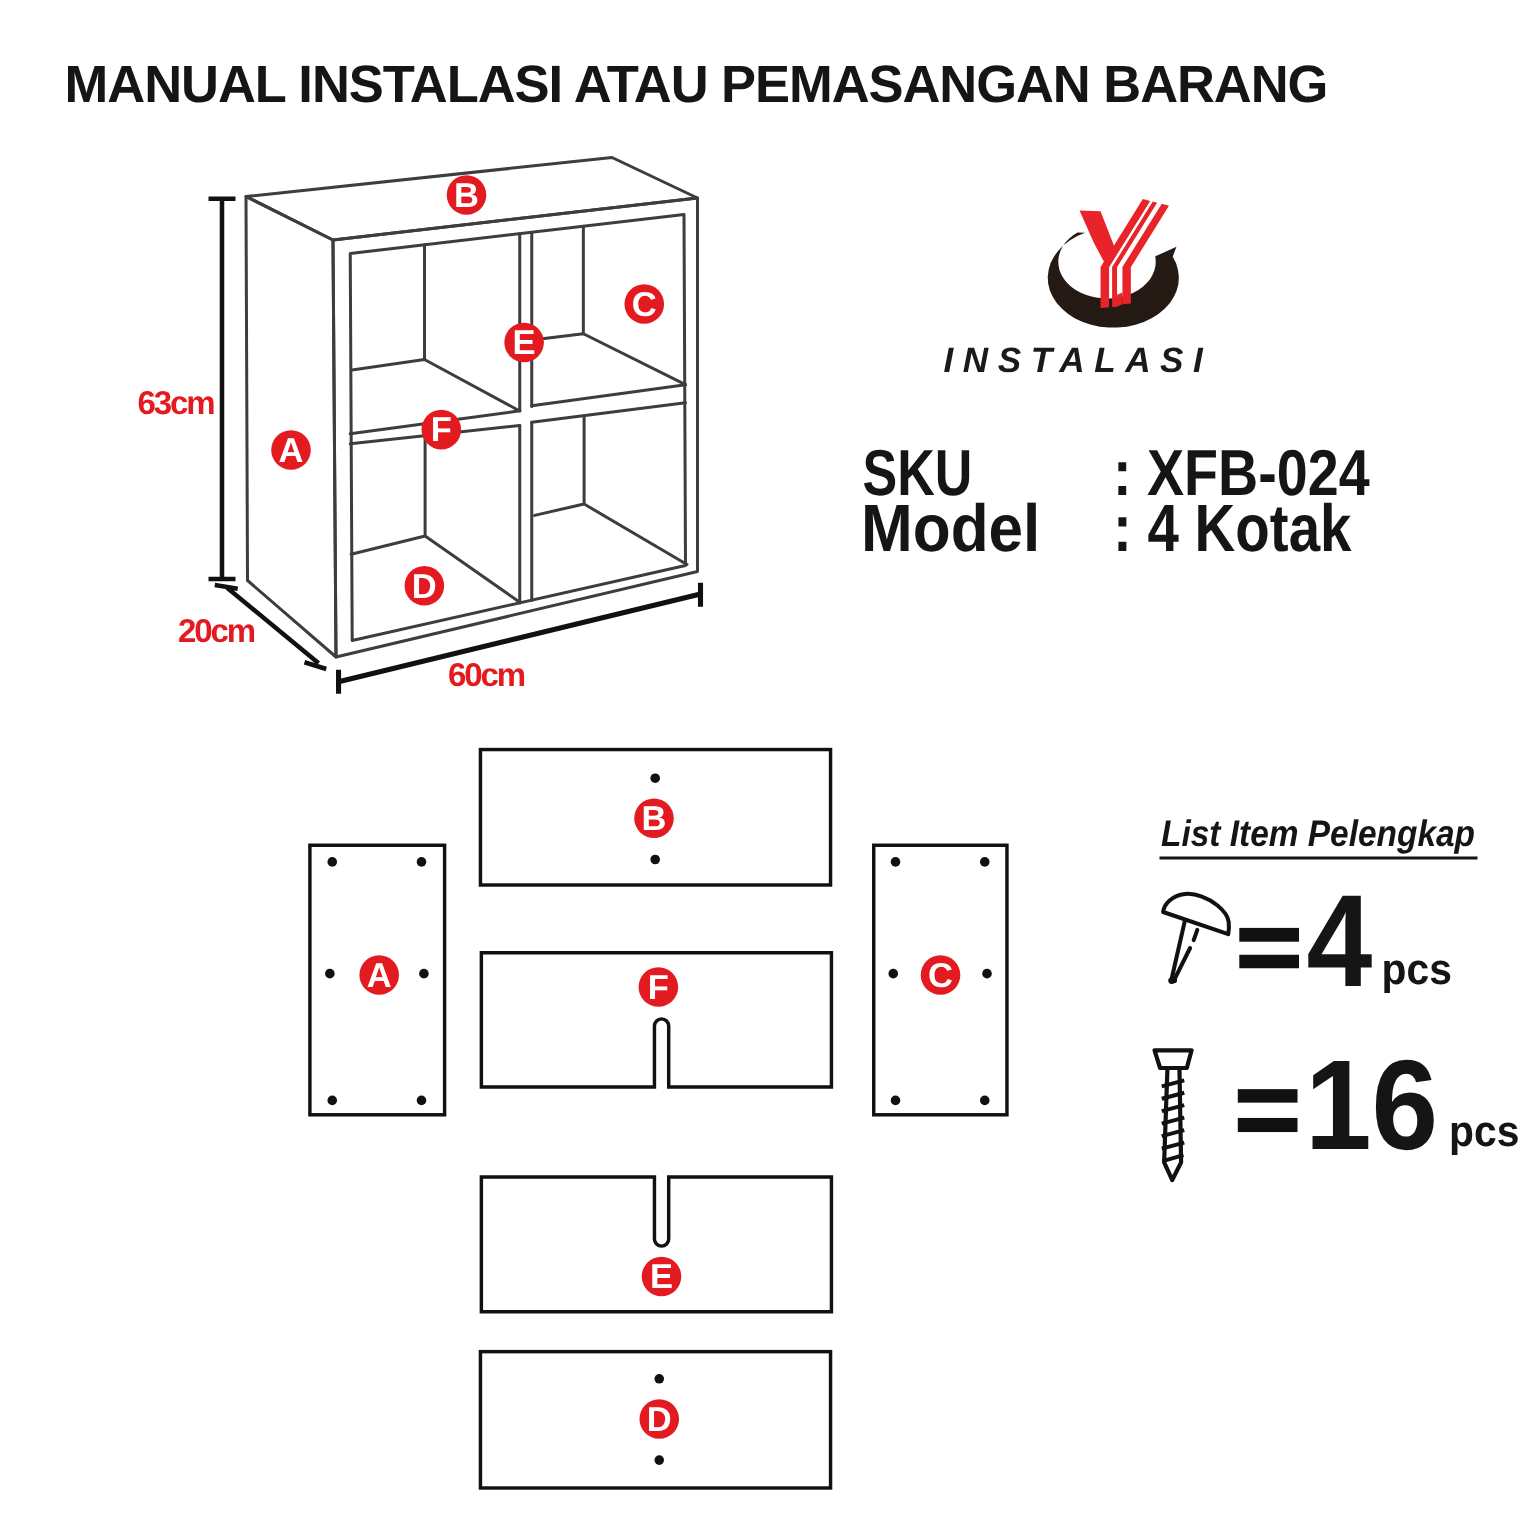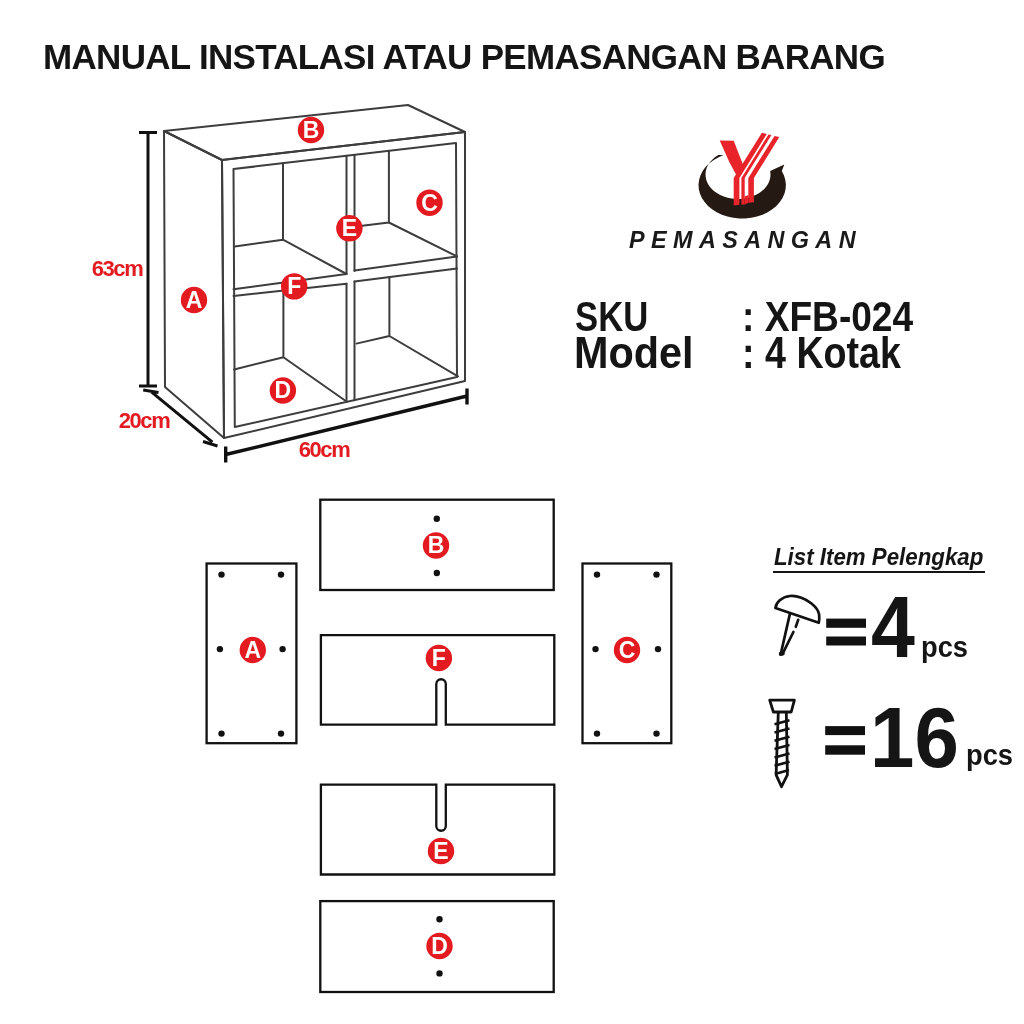--- a/index.html
+++ b/index.html
@@ -204,21 +204,21 @@
     <path d="M775,774 L789,770"></path>
   </g>
 
   <g fill="#111">
         <rect x="825.2" y="726.1" width="39.8" height="9"></rect>
         <rect x="825.2" y="745.3" width="39.8" height="9.4"></rect>
       </g>
 </svg>
 
 <div class="abs" style="left:629px;top:226.9px;font-size:23.4px;font-weight:bold;
-     font-style:italic;color:#1a1a1a;letter-spacing:6.4px;">PEMASANGAN</div>
+     font-style:italic;color:#1a1a1a;letter-spacing:6.4px;">INSTALASI</div>
 
 <div class="abs" style="left:574.9px;top:291.7px;font-size:43.3px;font-weight:bold;color:#151515;transform:scaleX(0.801);transform-origin:left top;">SKU</div>
 
 <div class="abs" style="left:741.6px;top:291.7px;font-size:43.3px;font-weight:bold;color:#151515;transform:scaleX(0.857);transform-origin:left top;">: XFB-024</div>
 
 <div class="abs" style="left:574.2px;top:328.4px;font-size:44.5px;font-weight:bold;color:#151515;transform:scaleX(0.93);transform-origin:left top;">Model</div>
 
 <div class="abs" style="left:741.6px;top:327.8px;font-size:44.5px;font-weight:bold;color:#151515;transform:scaleX(0.846);transform-origin:left top;">: 4 Kotak</div>
 
 <div class="abs" style="left:774.2px;top:542.9px;font-size:24.7px;font-weight:bold;font-style:italic;

